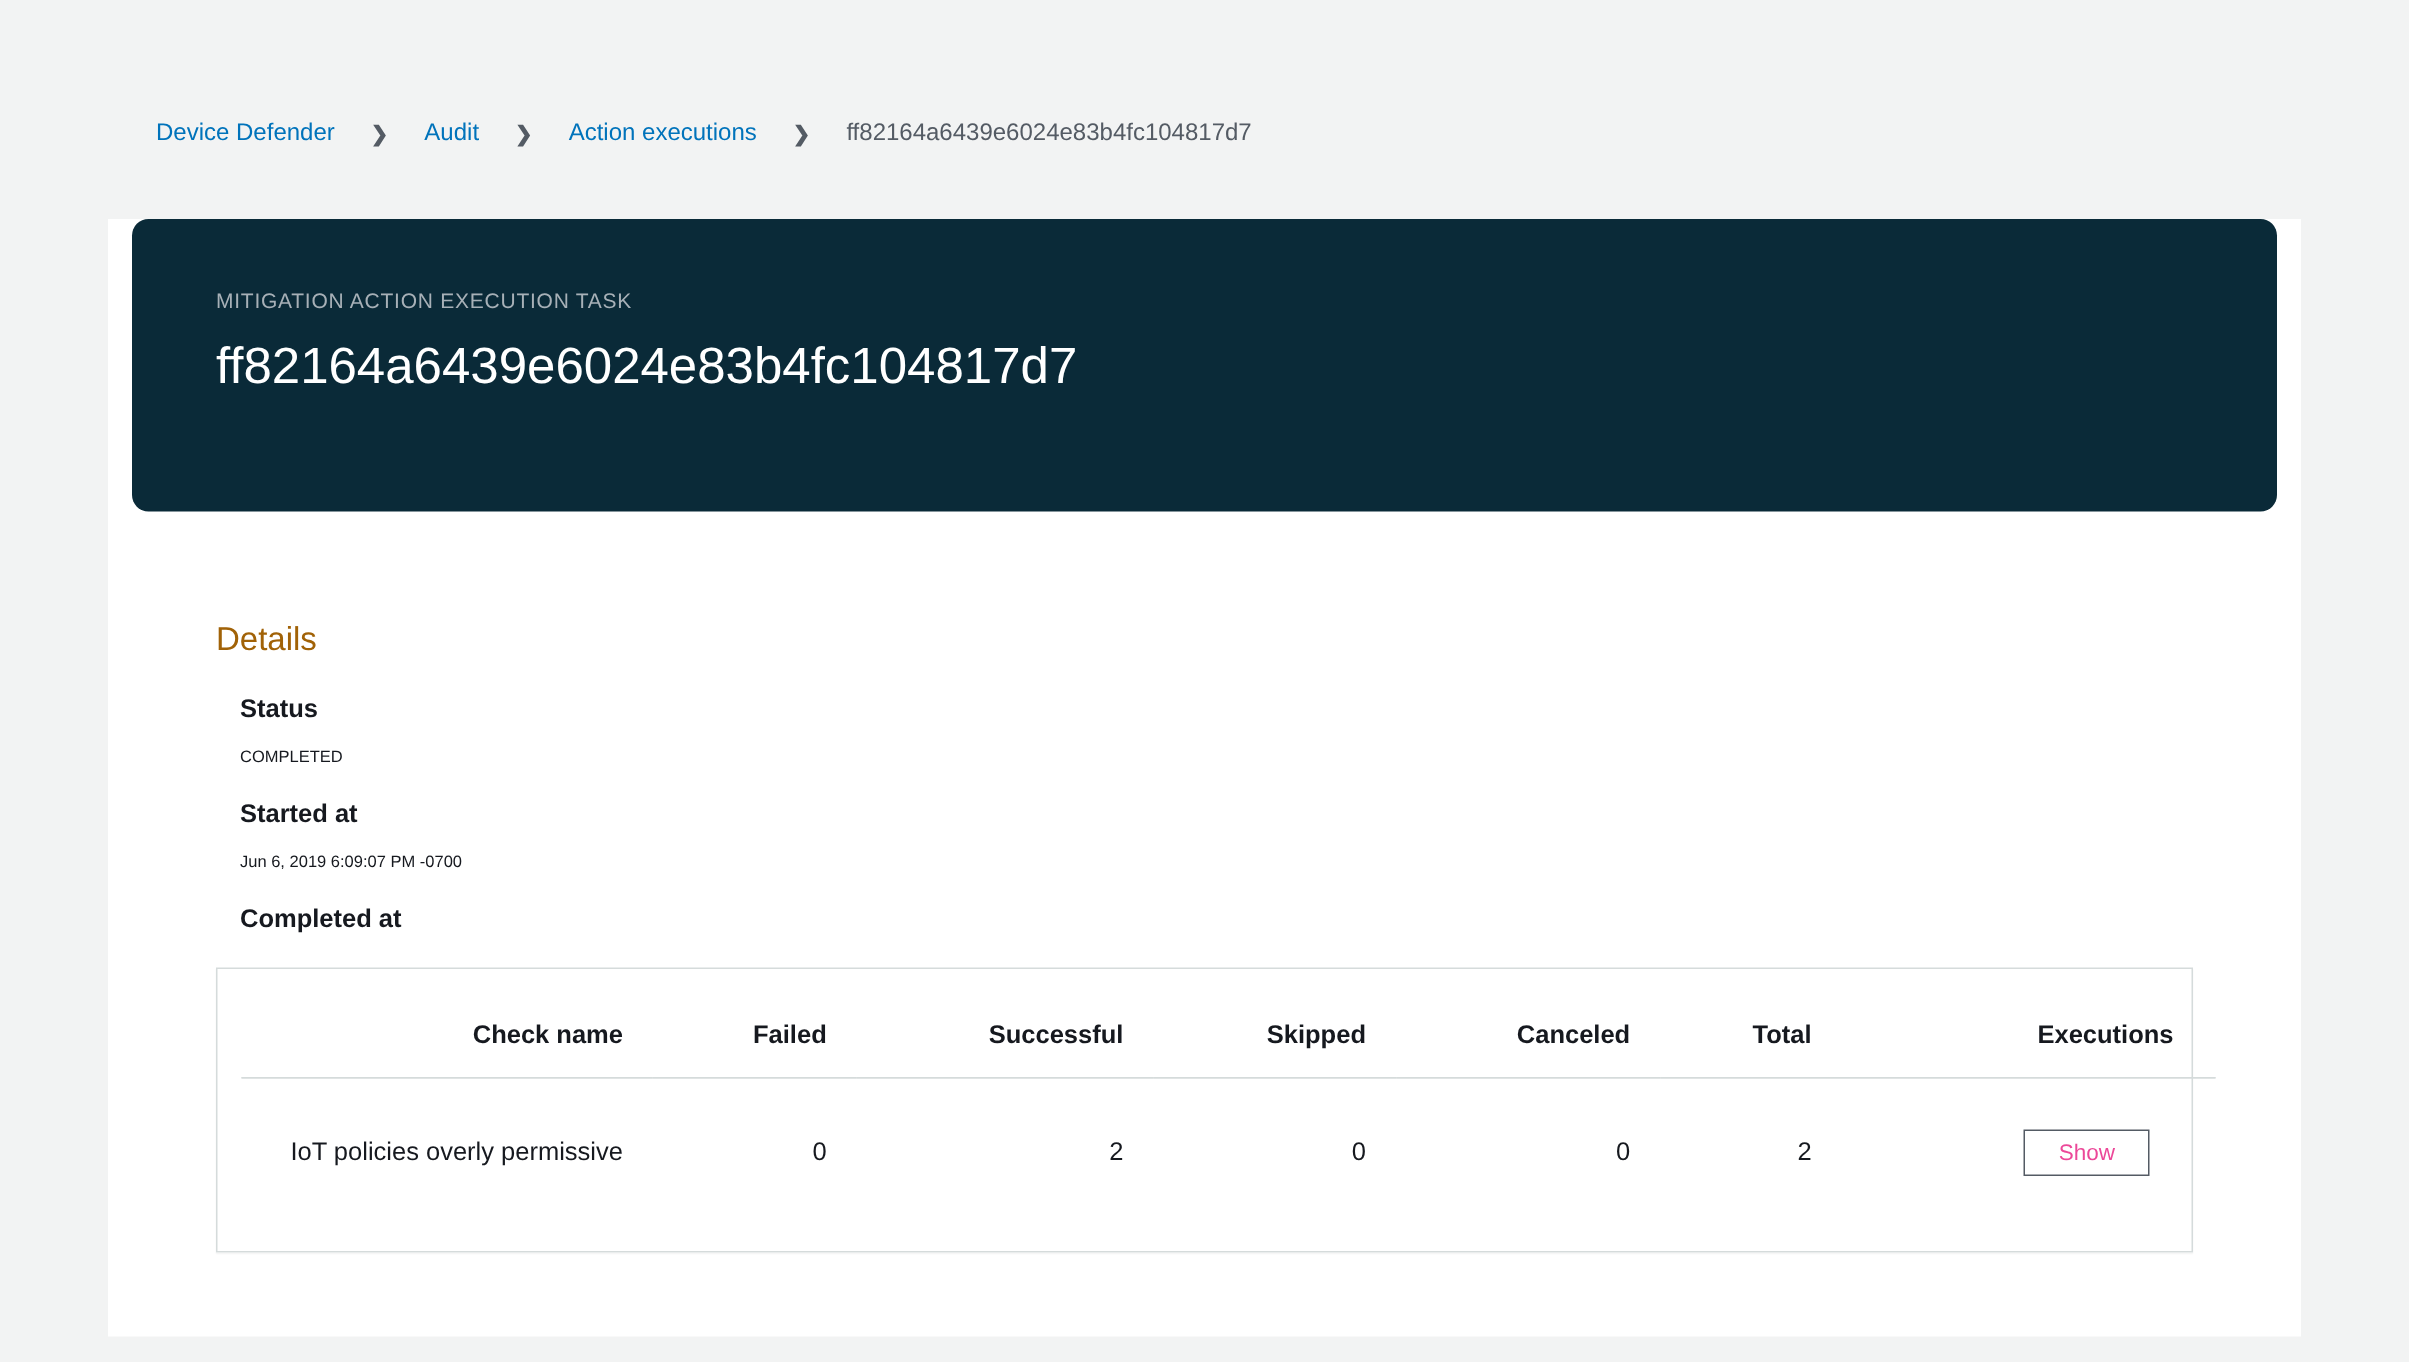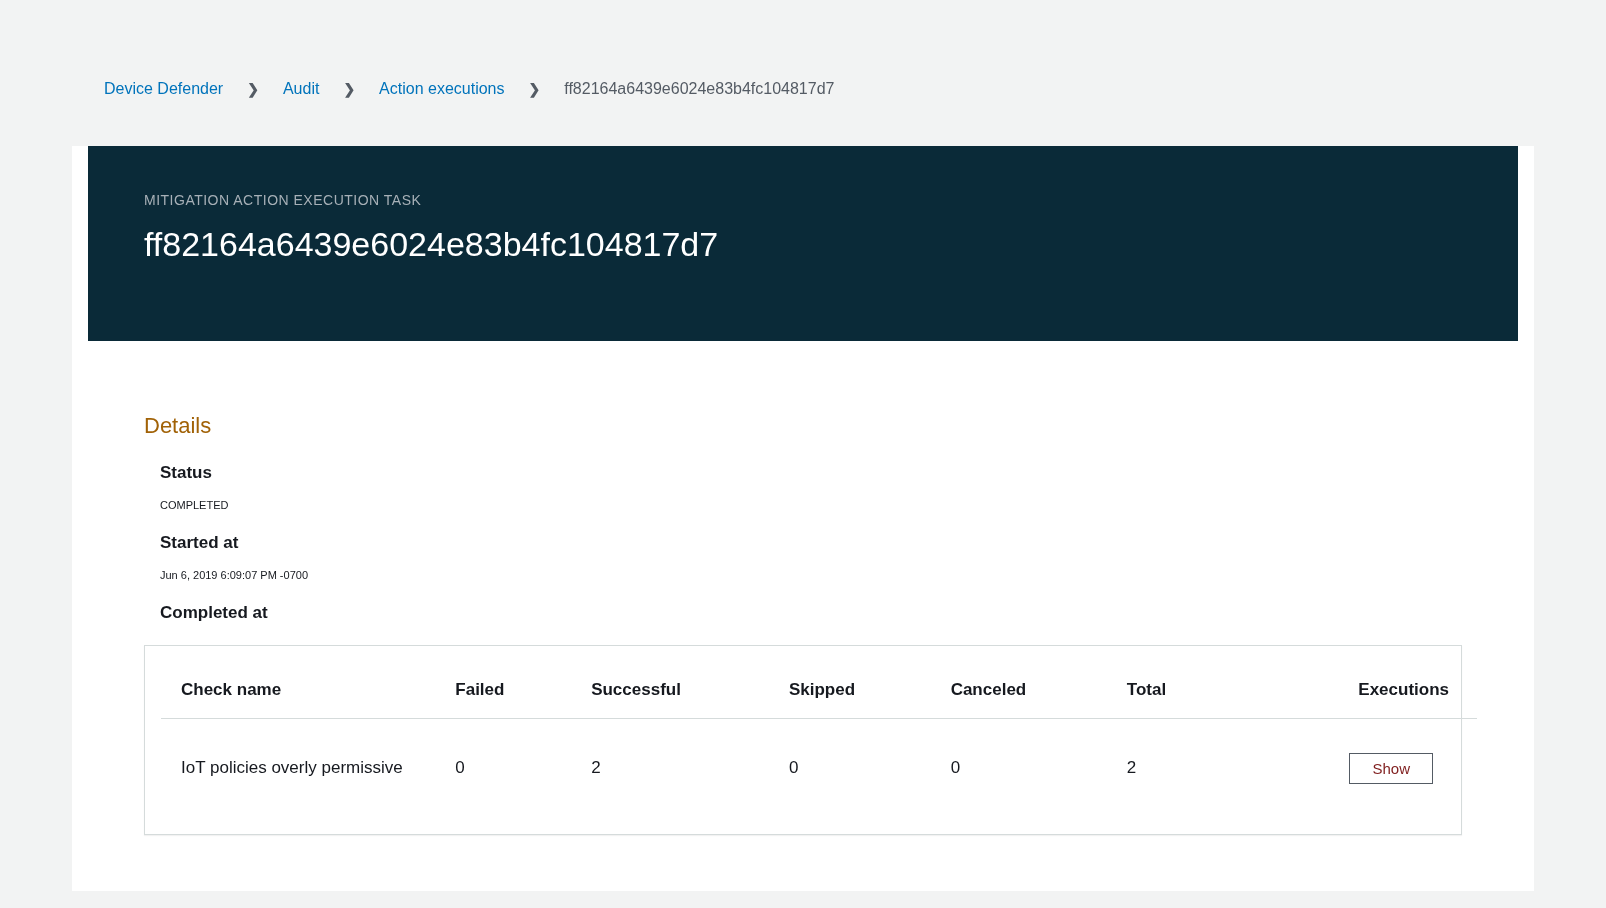--- a/index.html
+++ b/index.html
@@ -34,20 +34,21 @@
     color: #545b64;
   }
   .main-card {
     background: #fff;
     margin: 0 24px 24px 24px;
   }
   .header-band {
     background: #0a2a38;
     color: #fff;
     padding: 30px 40px 60px 40px;
+    border-radius: 11px;
   }
   .header-band .label {
     font-size: 14px;
     letter-spacing: 0.5px;
     color: #a7b0b7;
     text-transform: uppercase;
     margin-bottom: 8px;
   }
   .header-band h1 {
     font-size: 34px;
@@ -84,35 +85,35 @@
     border: 1px solid #d5dbdb;
     border-top: 1px solid #d5dbdb;
     box-shadow: 0 1px 1px rgba(0,0,0,0.05);
   }
   table.summary {
     width: 100%;
     border-collapse: collapse;
     font-size: 17px;
   }
   table.summary th, table.summary td {
-    text-align: left;
+    text-align: right;
     padding: 18px 20px;
     vertical-align: middle;
   }
   table.summary thead th {
     font-weight: 700;
     border-bottom: 1px solid #d5dbdb;
   }
   table.summary td.check-name-cell {
     max-width: 180px;
   }
   .show-btn {
     background: #fff;
     border: 1px solid #545b64;
-    color: #7f1d1d;
+    color: #ec4899;
     padding: 6px 22px;
     font-size: 15px;
     cursor: pointer;
   }
   .exec-col { text-align: right !important; padding-right: 28px !important; }
 </style>
 </head>
 <body>
 
 <div class="page-wrapper">

